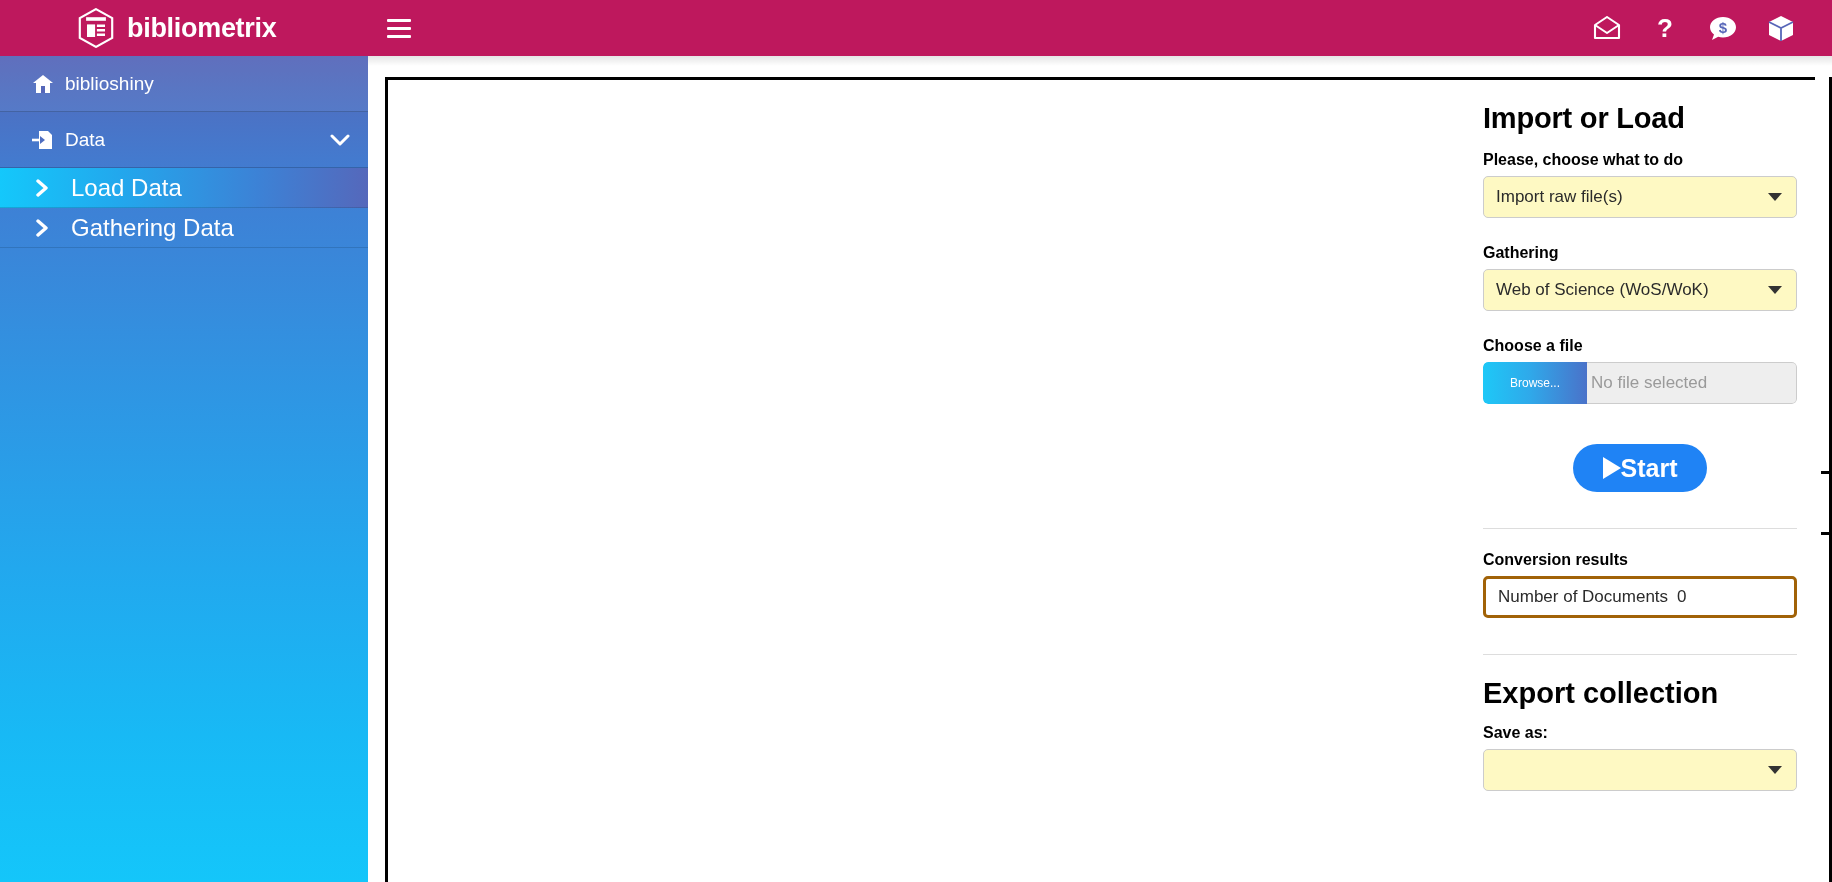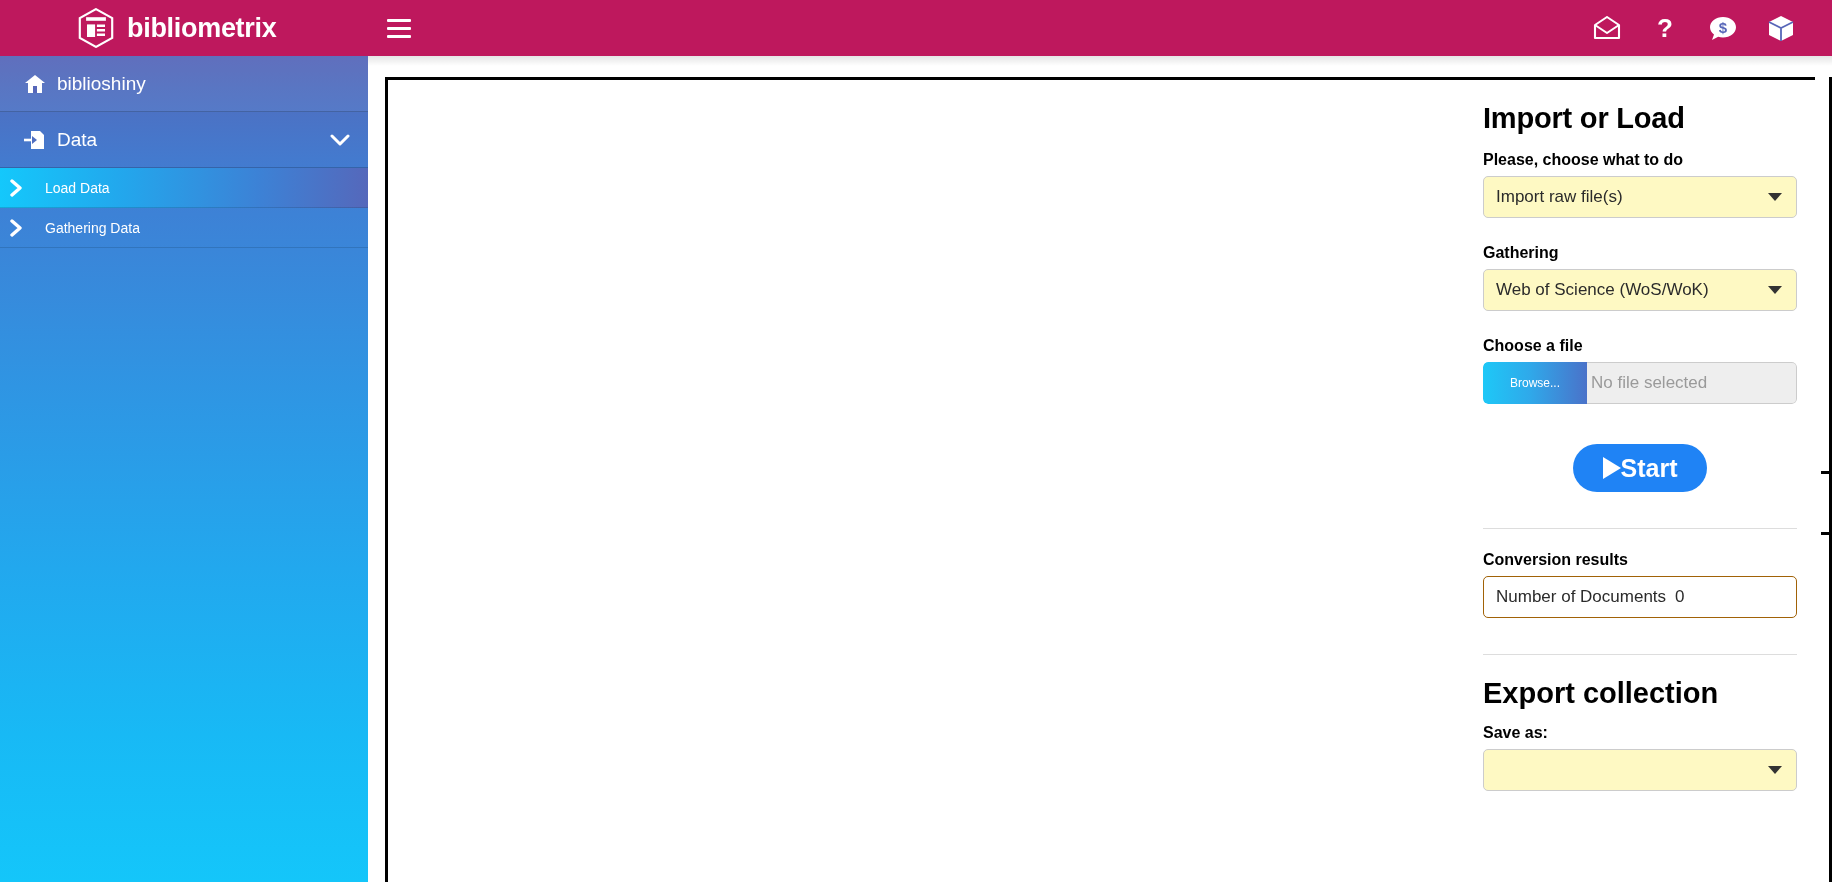--- a/index.html
+++ b/index.html
@@ -50,35 +50,35 @@
     position: absolute; top: 56px; left: 0;
     width: 368px; height: 826px;
     background: linear-gradient(180deg,
         #5667b9 0%, #4f6ec0 4%, #3f7fd4 16%,
         #2f95e3 40%, #22a8ee 62%, #18b9f5 82%, #14c6fa 100%);
     z-index: 20;
     overflow: hidden;
   }
   .menu-item {
     height: 56px; display: flex; align-items: center;
-    padding-left: 22px; color: #ffffff;
+    padding-left: 30px; color: #ffffff;
     font-size: 19px; cursor: pointer; position: relative;
     border-bottom: 1px solid rgba(20,40,70,0.28);
   }
   .menu-item .mi-icon {
     width: 26px; flex: 0 0 26px;
     display: flex; align-items: center; justify-content: center;
   }
   .menu-item .mi-label { margin-left: 9px; white-space: nowrap; }
   .mi-top { background: rgba(255,255,255,0.06); }
   .mi-chevron-right { margin-left: auto; margin-right: 18px; display: flex; align-items: center; }
 
   .submenu-item {
     height: 40px; display: flex; align-items: center;
-    padding-left: 4px; color: #ffffff; font-size: 14px;
+    padding-left: 30px; color: #ffffff; font-size: 24px;
     cursor: pointer; border-bottom: 1px solid rgba(20,60,90,0.22);
   }
   .submenu-item .sm-icon { width: 26px; flex: 0 0 26px; display: flex; align-items: center; justify-content: center; }
   .submenu-item .sm-label { margin-left: 15px; }
   .submenu-active {
     background: linear-gradient(90deg, #14c8fb 0%, #23a6ec 34%, #3c82d6 70%, #5568bb 100%);
   }
 
   
   .content {
@@ -184,21 +184,21 @@
     border-top: 11px solid transparent;
     border-bottom: 11px solid transparent;
     border-left: 18px solid #ffffff;
   }
   .divider {
     border: none; border-top: 1px solid #dddddd;
     margin: 36px 0 22px 0;
   }
   .result-box {
     width: 100%; min-height: 42px;
-    border: 1px solid #a16207; border-radius: 5px;
+    border: 3px solid #a16207; border-radius: 5px;
     display: flex; align-items: center;
     padding: 0 12px; font-size: 17px; color: #2b2b2b;
   }
   .result-box .rb-val { margin-left: 9px; }
   .panel-h1-2 { font-size: 29px; font-weight: bold; margin: 0 0 14px 0; }
 </style>
 </head>
 <body>
 
 <div class="header">

